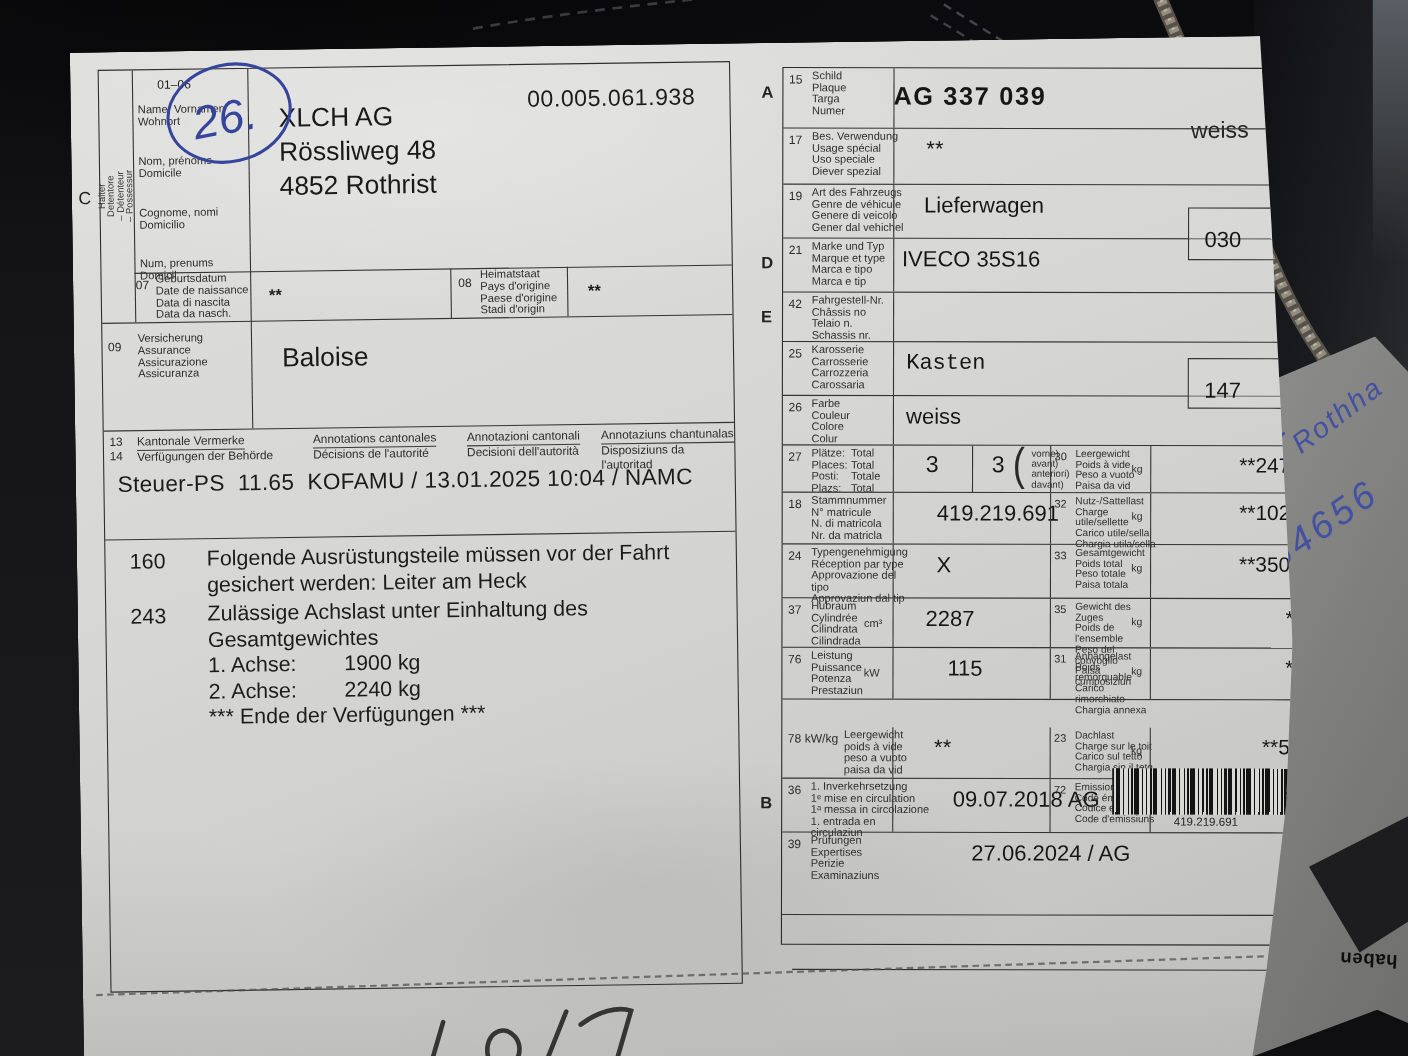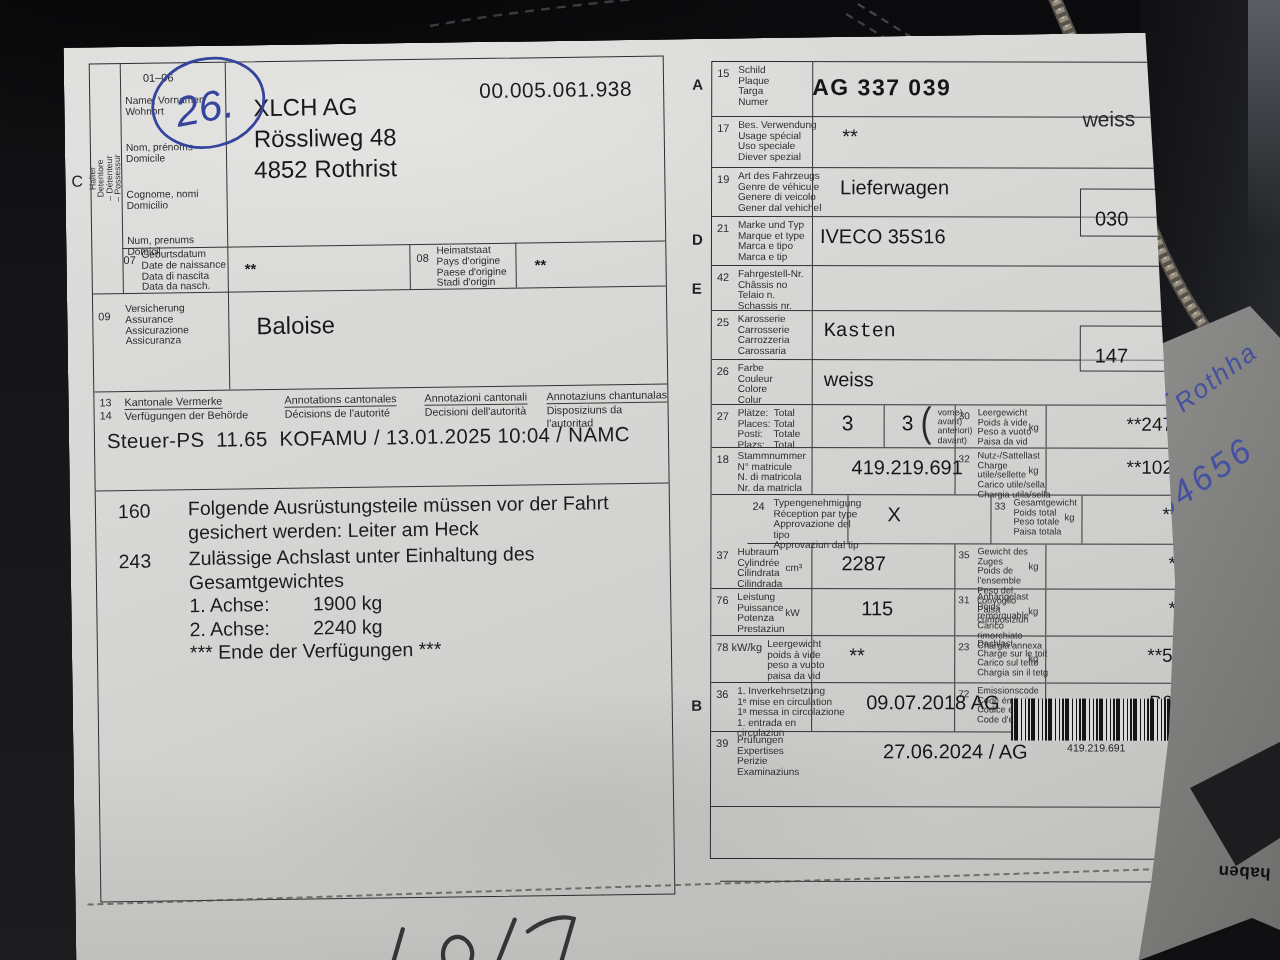--- a/index.html
+++ b/index.html
@@ -248,21 +248,21 @@
           <div class="r-lbl">Stammnummer<br>N° matricule<br>N. di matricola<br>Nr. da matricla</div>
           <div class="r-lblline"></div>
           <div class="r-val" style="left: 140px;">419.219.691</div>
           <div class="rb-line"></div>
           <div class="rb-num">32</div>
           <div class="rb-lbl">Nutz-/Sattellast<br>Charge utile/sellette<br>Carico utile/sella<br>Chargia utila/sella</div>
           <div class="rb-unit">kg</div>
           <div class="rb-vline"></div>
           <div class="rb-val">**1025</div>
         </div>
-        <div class="rrow" style="height: 48px; margin-left: 36px;">
+        <div class="rrow" style="height: 48px;">
           <div class="r-num">24</div>
           <div class="r-lbl">Typengenehmigung<br>Réception par type<br>Approvazione del tipo<br>Approvaziun dal tip</div>
           <div class="r-lblline"></div>
           <div class="r-val" style="left: 140px;">X</div>
           <div class="rb-line"></div>
           <div class="rb-num">33</div>
           <div class="rb-lbl">Gesamtgewicht<br>Poids total<br>Peso totale<br>Paisa totala</div>
           <div class="rb-unit">kg</div>
           <div class="rb-vline"></div>
           <div class="rb-val">**3500</div>
@@ -286,21 +286,21 @@
           <div class="r-lblline"></div>
           <div class="r-unit">kW</div>
           <div class="r-val" style="left: 150px;">115</div>
           <div class="rb-line"></div>
           <div class="rb-num">31</div>
           <div class="rb-lbl">Anhängelast<br>Poids remorquable<br>Carico rimorchiato<br>Chargia annexa</div>
           <div class="rb-unit">kg</div>
           <div class="rb-vline"></div>
           <div class="rb-val">**</div>
         </div>
-        <div class="rrow" style="height: 46px;">
+        <div class="rrow" style="height: 46px; margin-top: 25px;">
           <div class="r-num">78 kW/kg</div>
           <div class="r-lbl" style="left: 56px;">Leergewicht<br>poids à vide<br>peso a vuoto<br>paisa da vid</div>
           <div class="r-lblline"></div>
           <div class="r-val" style="left: 138px;">**</div>
           <div class="rb-line"></div>
           <div class="rb-num">23</div>
           <div class="rb-lbl">Dachlast<br>Charge sur le toit<br>Carico sul tetto<br>Chargia sin il tetg</div>
           <div class="rb-unit">kg</div>
           <div class="rb-vline"></div>
           <div class="rb-val">**50</div>

